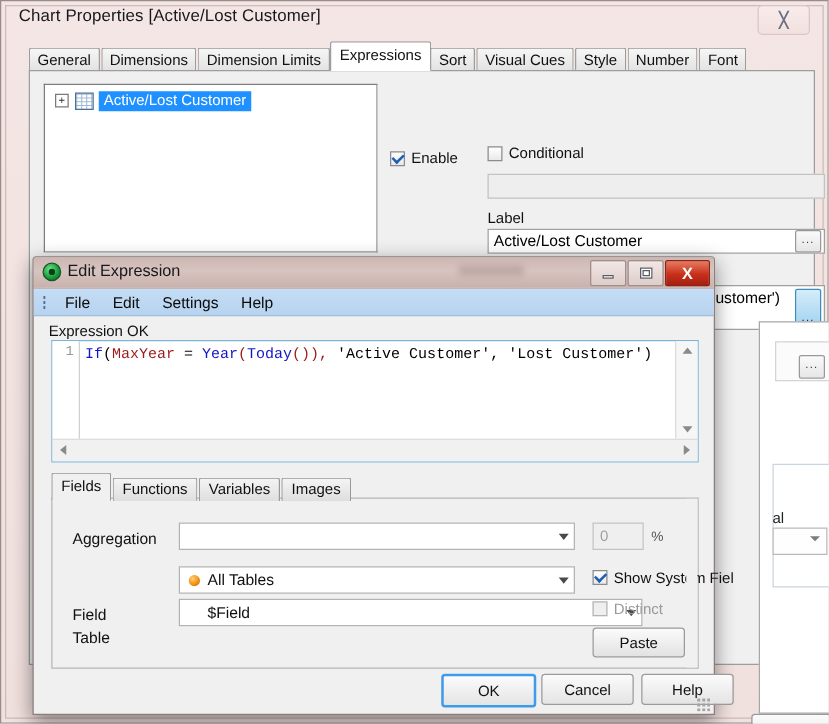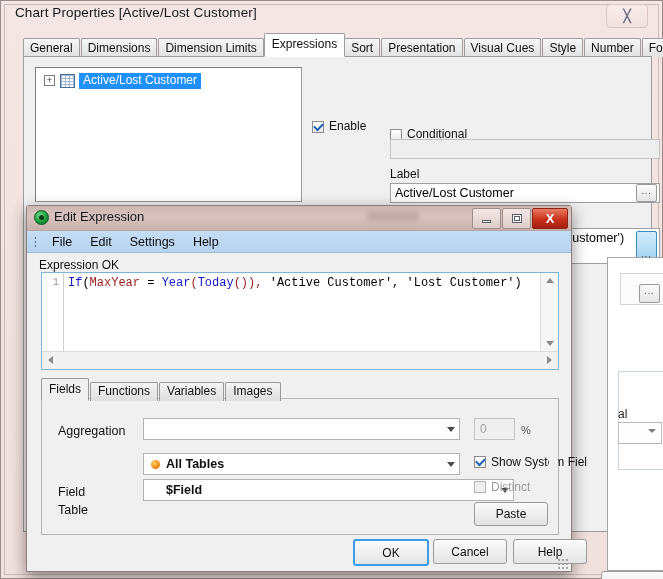--- a/index.html
+++ b/index.html
@@ -81,21 +81,21 @@
                      linear-gradient(90deg,#9db8d4 1px,transparent 1px);
     background-size:4px 3px;
   }
   .tree-label{
     background:#1e90ff;color:#fff;padding:1px 4px 2px 4px;font-size:12px;
     line-height:13px;
   }
 
   
   .enable-row{position:absolute;left:288px;top:62px;display:flex;align-items:flex-end;}
-  .cond-row{position:absolute;left:366px;top:70px;display:flex;align-items:flex-end;}
+  .cond-row{position:absolute;left:366px;top:58px;display:flex;align-items:flex-end;}
   .chk{
     width:12px;height:12px;border:1px solid #8c8c8c;
     background:linear-gradient(180deg,#ffffff 0%,#e9e9e9 100%);
     display:inline-flex;align-items:center;justify-content:center;
     margin-right:5px;box-sizing:border-box;
   }
   .chk.checked:after{
     content:"";width:7px;height:4px;border-left:2px solid #1e5fb4;
     border-bottom:2px solid #1e5fb4;transform:rotate(-45deg);
     margin-top:-2px;
@@ -291,21 +291,21 @@
     position:relative;z-index:4;
   }
   .ee-panel{
     position:absolute;left:14px;top:192px;width:518px;height:137px;
     border:1px solid #b6b6b6;background:#f0f0f0;box-sizing:border-box;
   }
   .ee-row-label{position:absolute;font-size:12.5px;color:#111;}
   .combo{
     position:absolute;height:22px;background:#fff;
     border:1px solid #b3b3b3;box-sizing:border-box;
-    display:flex;align-items:center;font-weight:bold;
+    display:flex;align-items:center;
   }
   .combo .cv{padding-left:7px;font-size:12.5px;color:#111;flex:1;white-space:nowrap;}
   .combo .carr{
     width:17px;display:flex;align-items:center;justify-content:center;
   }
   .carr i{border-left:4px solid transparent;border-right:4px solid transparent;border-top:5px solid #4a4a4a;display:block;}
   .dot-orange{
     width:9px;height:9px;border-radius:50%;margin:0 6px 0 7px;
     background:radial-gradient(circle at 35% 32%,#ffcf6b 0%,#f08a10 60%,#b85f04 100%);
   }
@@ -352,21 +352,20 @@
     <div class="cp-close">╳</div>
 
     <div class="cp-body">
 
       <div class="cp-tabs">
         <div class="cp-tab">General</div>
         <div class="cp-tab">Dimensions</div>
         <div class="cp-tab">Dimension Limits</div>
         <div class="cp-tab active">Expressions</div>
         <div class="cp-tab">Sort</div>
-        <div class="cp-tab">Presentation</div>
         <div class="cp-tab">Visual Cues</div>
         <div class="cp-tab">Style</div>
         <div class="cp-tab">Number</div>
         <div class="cp-tab">Font</div>
 
       </div>
 
       <div class="cp-tabpanel">
 
         <div class="expr-tree">

